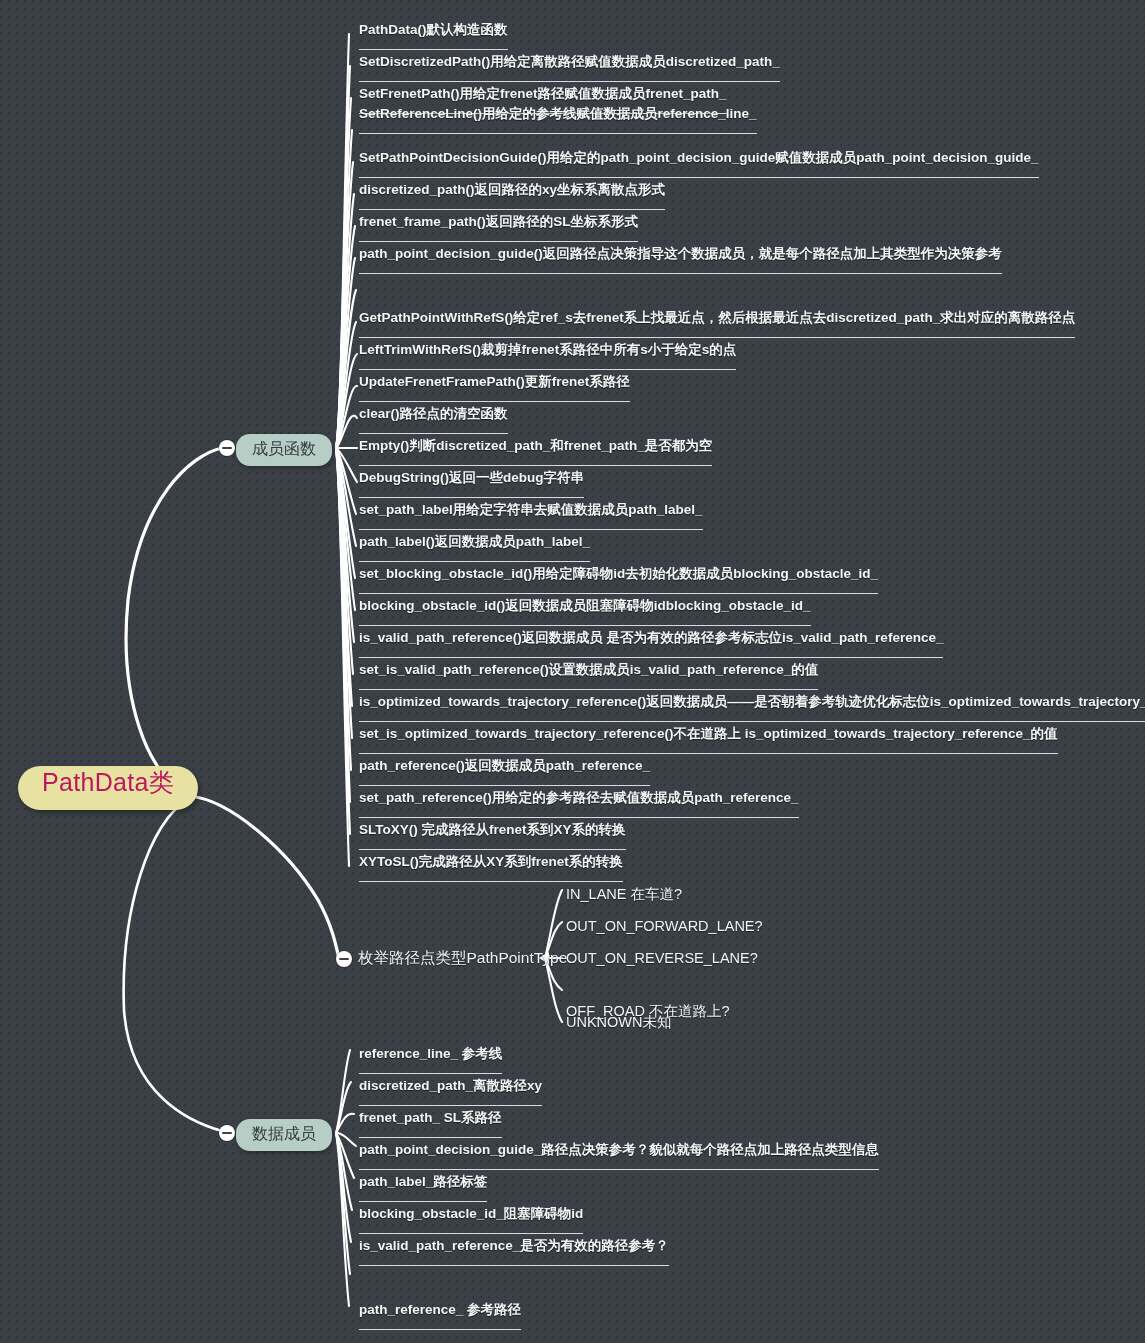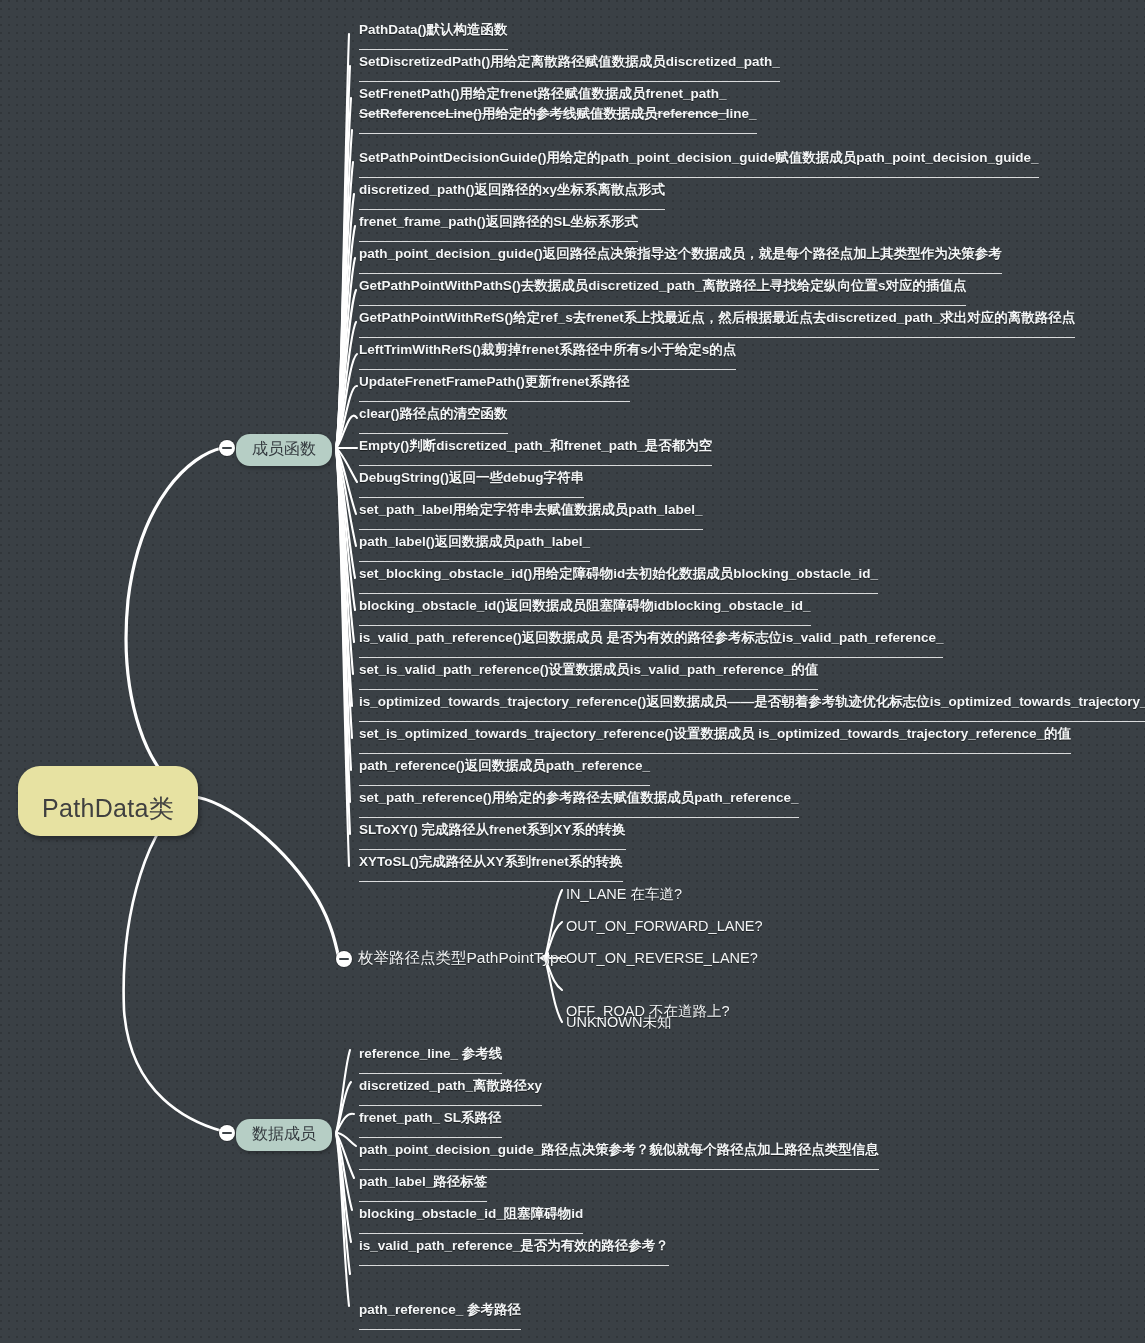--- a/index.html
+++ b/index.html
@@ -26,23 +26,23 @@
     width: 1145px;
     height: 1343px;
     pointer-events: none;
   }
 
   
   .root-node {
     position: absolute;
     left: 18px;
     top: 766px;
-    padding: 26px 24px 11px 24px;
+    padding: 0 24px 11px 24px;
     background: #e7e2a2;
-    color: #404040;
+    color: #be185d;
     border-radius: 22px;
     font-size: 25px;
     letter-spacing: 0.3px;
     white-space: nowrap;
     box-shadow: 2px 3px 5px rgba(0,0,0,0.35);
   }
 
   
   .branch-pill {
     position: absolute;
@@ -207,35 +207,35 @@
 
   <div id="leaf-host">
       <div class="leaf" style="top: 22px;"><span>PathData()默认构造函数</span><span class="rule"></span></div>
       <div class="leaf" style="top: 54px;"><span>SetDiscretizedPath()用给定离散路径赋值数据成员discretized_path_</span><span class="rule"></span></div>
       <div class="leaf" style="top: 86px;"><span>SetFrenetPath()用给定frenet路径赋值数据成员frenet_path_</span><span class="rule"></span></div>
       <div class="leaf" style="top: 106px;"><span>SetReferenceLine()用给定的参考线赋值数据成员reference_line_</span><span class="rule"></span></div>
       <div class="leaf" style="top: 150px;"><span>SetPathPointDecisionGuide()用给定的path_point_decision_guide赋值数据成员path_point_decision_guide_</span><span class="rule"></span></div>
       <div class="leaf" style="top: 182px;"><span>discretized_path()返回路径的xy坐标系离散点形式</span><span class="rule"></span></div>
       <div class="leaf" style="top: 214px;"><span>frenet_frame_path()返回路径的SL坐标系形式</span><span class="rule"></span></div>
       <div class="leaf" style="top: 246px;"><span>path_point_decision_guide()返回路径点决策指导这个数据成员，就是每个路径点加上其类型作为决策参考</span><span class="rule"></span></div>
-      <div class="leaf" style="top: 278px;"><span>GetPathPointWithPathS()去数据成员discretized_path_离散路径上寻找给定纵向位置s对应的插值点</span><span class="rule"></span></div>
+      <div class="leaf" style="top: 278px;"><span class="rule"></span></div>
       <div class="leaf" style="top: 310px;"><span>GetPathPointWithRefS()给定ref_s去frenet系上找最近点，然后根据最近点去discretized_path_求出对应的离散路径点</span><span class="rule"></span></div>
       <div class="leaf" style="top: 342px; text-align: right;"><span>LeftTrimWithRefS()裁剪掉frenet系路径中所有s小于给定s的点</span><span class="rule"></span></div>
       <div class="leaf" style="top: 374px;"><span>UpdateFrenetFramePath()更新frenet系路径</span><span class="rule"></span></div>
       <div class="leaf" style="top: 406px;"><span>clear()路径点的清空函数</span><span class="rule"></span></div>
       <div class="leaf" style="top: 438px;"><span>Empty()判断discretized_path_和frenet_path_是否都为空</span><span class="rule"></span></div>
       <div class="leaf" style="top: 470px;"><span>DebugString()返回一些debug字符串</span><span class="rule"></span></div>
       <div class="leaf" style="top: 502px;"><span>set_path_label用给定字符串去赋值数据成员path_label_</span><span class="rule"></span></div>
       <div class="leaf" style="top: 534px;"><span>path_label()返回数据成员path_label_</span><span class="rule"></span></div>
       <div class="leaf" style="top: 566px;"><span>set_blocking_obstacle_id()用给定障碍物id去初始化数据成员blocking_obstacle_id_</span><span class="rule"></span></div>
       <div class="leaf" style="top: 598px;"><span>blocking_obstacle_id()返回数据成员阻塞障碍物idblocking_obstacle_id_</span><span class="rule"></span></div>
       <div class="leaf" style="top: 630px;"><span>is_valid_path_reference()返回数据成员 是否为有效的路径参考标志位is_valid_path_reference_</span><span class="rule"></span></div>
       <div class="leaf" style="top: 662px;"><span>set_is_valid_path_reference()设置数据成员is_valid_path_reference_的值</span><span class="rule"></span></div>
       <div class="leaf" style="top: 694px;"><span>is_optimized_towards_trajectory_reference()返回数据成员——是否朝着参考轨迹优化标志位is_optimized_towards_trajectory_reference_</span><span class="rule"></span></div>
-      <div class="leaf" style="top: 726px;"><span>set_is_optimized_towards_trajectory_reference()设置数据成员 is_optimized_towards_trajectory_reference_的值</span><span class="rule"></span></div>
+      <div class="leaf" style="top: 726px;"><span>set_is_optimized_towards_trajectory_reference()不在道路上 is_optimized_towards_trajectory_reference_的值</span><span class="rule"></span></div>
       <div class="leaf" style="top: 758px;"><span>path_reference()返回数据成员path_reference_</span><span class="rule"></span></div>
       <div class="leaf" style="top: 790px;"><span>set_path_reference()用给定的参考路径去赋值数据成员path_reference_</span><span class="rule"></span></div>
       <div class="leaf" style="top: 822px;"><span>SLToXY() 完成路径从frenet系到XY系的转换</span><span class="rule"></span></div>
       <div class="leaf" style="top: 854px;"><span>XYToSL()完成路径从XY系到frenet系的转换</span><span class="rule"></span></div>
       <div class="eleaf" style="top: 886px;"><span>IN_LANE 在车道?</span></div>
       <div class="eleaf" style="top: 918px;"><span>OUT_ON_FORWARD_LANE?</span></div>
       <div class="eleaf" style="top: 950px;"><span>OUT_ON_REVERSE_LANE?</span></div>
       <div class="eleaf" style="top: 1003px;"><span>OFF_ROAD 不在道路上?</span></div>
       <div class="eleaf" style="top: 1014px;"><span>UNKNOWN未知</span></div>
       <div class="leaf" style="top: 1046px;"><span>reference_line_ 参考线</span><span class="rule"></span></div>

